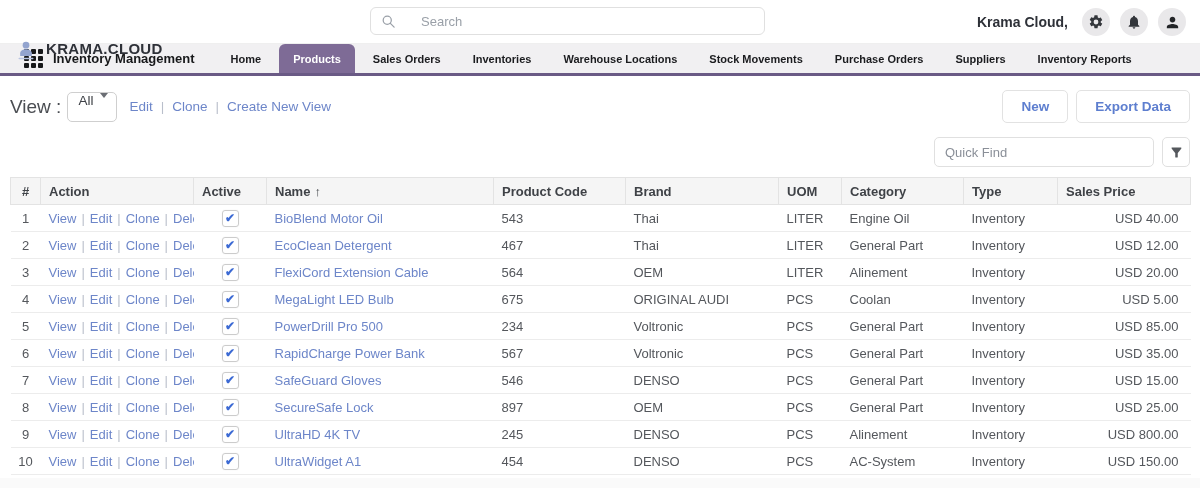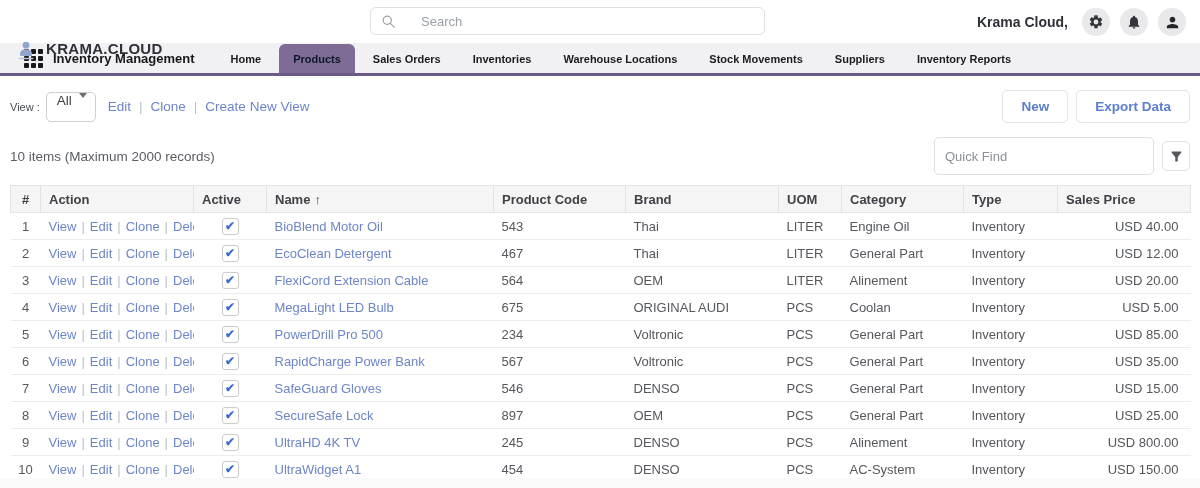--- a/index.html
+++ b/index.html
@@ -16,39 +16,39 @@
   .user-name { font-size:14px; font-weight:700; color:#2e3138; margin-right:4px; }
   .icon-circle { width:28px; height:28px; border-radius:50%; background:#e9e8ea; display:flex; align-items:center; justify-content:center; cursor:pointer; }
 
   
   .nav-bar { height:32px; background:#f1f0f2; border-bottom:3px solid #6a5a85; display:flex; align-items:stretch; padding-left:24px; }
   .grid-icon { display:grid; grid-template-columns:repeat(3,5px); grid-template-rows:repeat(3,5px); gap:2px; align-self:center; margin-right:10px; }
   .grid-icon i { background:#17181a; border-radius:1px; }
   .nav-app-label { font-size:13px; font-weight:700; color:#17181a; align-self:center; margin-right:22px; white-space:nowrap; }
   .nav-tabs { display:flex; align-items:stretch; flex:1; }
   .nav-tab { font-size:11px; font-weight:700; color:#1b1c1f; padding:0 14px; display:flex; align-items:center; cursor:pointer; white-space:nowrap; margin-right:4px; }
-  .nav-tab.active { background:#7e6b96; color:#0f172a; border-radius:6px 6px 0 0; }
+  .nav-tab.active { background:#7e6b96; color:#ffffff; border-radius:6px 6px 0 0; }
 
   
   .content { padding:0 10px; }
   .view-row { margin-top:14px; display:flex; align-items:center; }
-  .view-label { font-size:11px; color:#4a4d52; margin-right:6px; }
+  .view-label { font-size:19px; color:#4a4d52; margin-right:6px; }
   .view-select { border:1px solid #cfcfcf; border-radius:5px; height:30px; padding:0 8px 0 10px; display:flex; gap:7px; font-size:13.5px; color:#3e4147; background:#fff; cursor:pointer; }
   .select-caret { width:0; height:0; border-left:4px solid transparent; border-right:4px solid transparent; border-top:5px solid #6b6e74; }
   .view-links { display:flex; align-items:center; margin-left:12px; gap:8px; font-size:13.5px; }
   .link { color:#6d86c9; cursor:pointer; text-decoration:none; }
   .pipe { color:#b9bfcb; }
   .view-row .spacer { flex:1; }
   .btn { height:33px; background:#fff; border:1px solid #e2e2e2; border-radius:5px; color:#5d7ecf; font-size:13.5px; font-weight:600; padding:0 18px; cursor:pointer; font-family:"Liberation Sans",sans-serif; }
   .btn + .btn { margin-left:8px; }
 
   .items-row { margin-top:14px; display:flex; align-items:center; }
   .items-summary { font-size:13.5px; color:#5a5d63; }
   .items-row .spacer { flex:1; }
-  .quickfind { width:220px; height:38px; border:1px solid #e0e0e0; border-radius:5px; padding:0 10px; font-size:13px; color:#555; outline:none; font-family:"Liberation Sans",sans-serif; }
+  .quickfind { width:220px; height:30px; border:1px solid #e0e0e0; border-radius:5px; padding:0 10px; font-size:13px; color:#555; outline:none; font-family:"Liberation Sans",sans-serif; }
   .quickfind::placeholder { color:#8a8f98; }
   .filter-btn { width:28px; height:30px; margin-left:8px; border:1px solid #e0e0e0; border-radius:5px; background:#fff; display:flex; align-items:center; justify-content:center; cursor:pointer; }
 
   
   table { margin-top:10px; width:1180px; border-collapse:collapse; table-layout:fixed; }
   thead th { height:27px; background:#f5f5f5; border:1px solid #e3e3e3; border-left:none; font-size:13px; font-weight:700; color:#3f4247; text-align:left; padding:0 8px; white-space:nowrap; overflow:hidden; }
   thead th:first-child { border-left:1px solid #e3e3e3; text-align:center; padding:0; }
   tbody td { height:27px; border-bottom:1px solid #ececec; font-size:13px; color:#54575c; padding:0 8px; white-space:nowrap; overflow:hidden; vertical-align:middle; }
   td.c-num { text-align:center; padding:0; color:#55585d; }
   td.c-action { font-size:13px; }
@@ -113,20 +113,21 @@
       <i></i>
   </div>
   <span class="nav-app-label">Inventory Management</span>
   <div class="nav-tabs">
       <div class="nav-tab">Home</div>
       <div class="nav-tab active">Products</div>
       <div class="nav-tab">Sales Orders</div>
       <div class="nav-tab">Inventories</div>
       <div class="nav-tab">Warehouse Locations</div>
       <div class="nav-tab">Stock Movements</div>
+      <div class="nav-tab">Purchase Orders</div>
       <div class="nav-tab">Suppliers</div>
       <div class="nav-tab">Inventory Reports</div>
     </div>
 
 </div>
 
 <div class="content">
 
   <div class="view-row">
     <span class="view-label">View :</span>
@@ -140,21 +141,20 @@
       <a class="link">Clone</a>
       <span class="pipe">|</span>
       <a class="link">Create New View</a>
     </div>
     <div class="spacer"></div>
     <button class="btn">New</button>
     <button class="btn">Export Data</button>
   </div>
 
   <div class="items-row">
-    <span class="items-summary">10 items (Maximum 2000 records)</span>
     <div class="spacer"></div>
     <input class="quickfind" placeholder="Quick Find" style="">
     <div class="filter-btn">
       <svg width="15" height="15" viewBox="0 0 24 24">
         <path fill="#55585d" d="M4.25 5.61C6.27 8.2 10 13 10 13v6c0 .55.45 1 1 1h2c.55 0 1-.45 1-1v-6s3.72-4.8 5.74-7.39A1 1 0 0 0 18.95 4H5.04c-.83 0-1.3.95-.79 1.61z"></path>
       </svg>
     </div>
   </div>
 
   <table>

